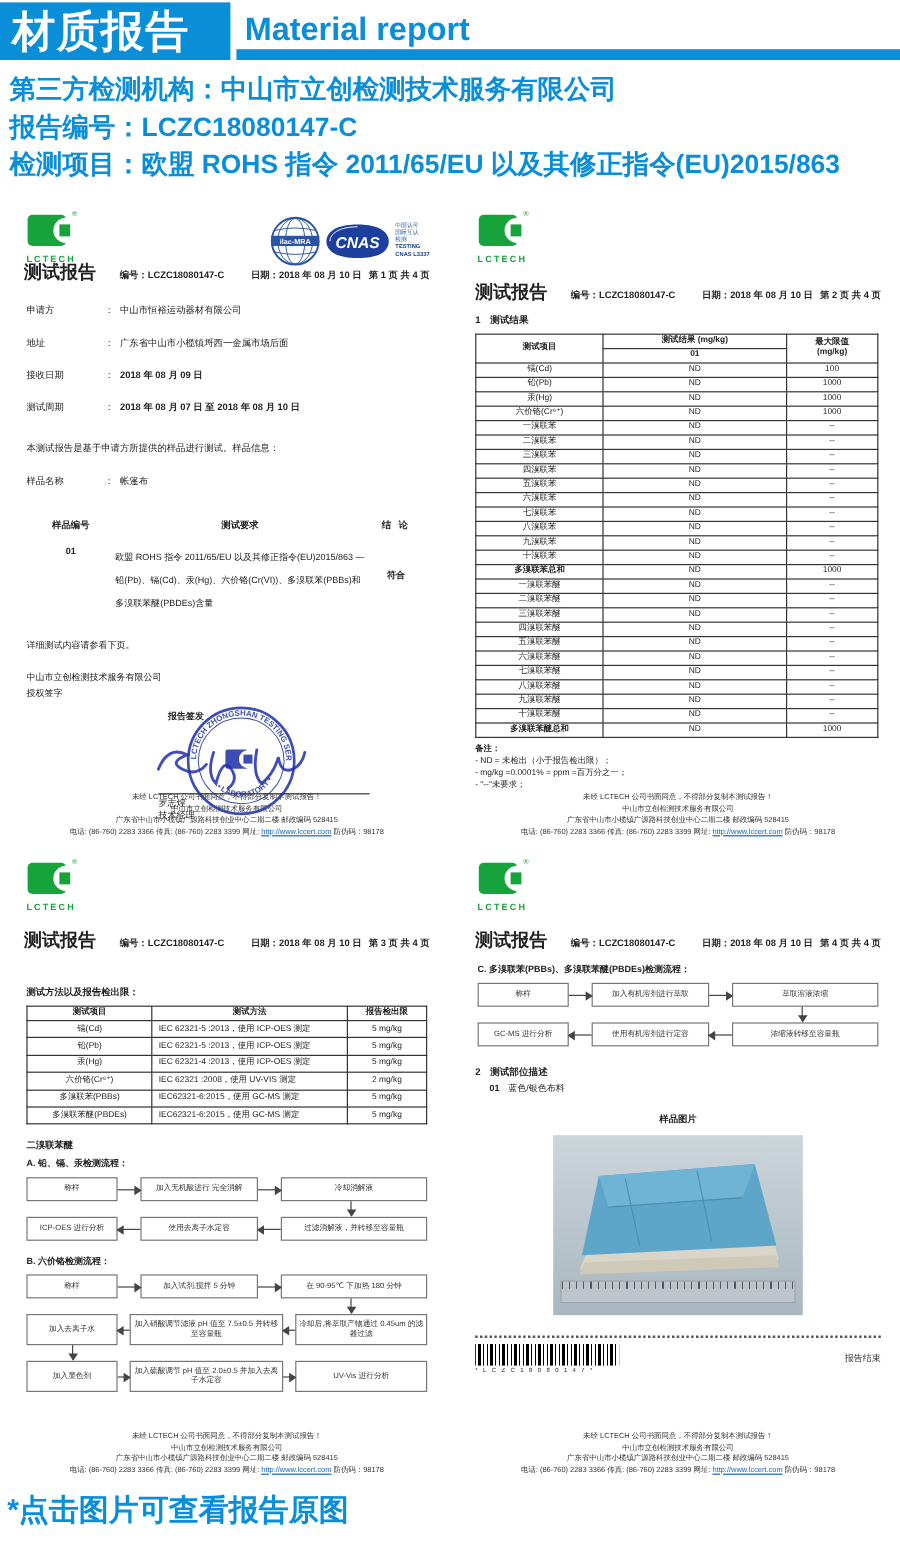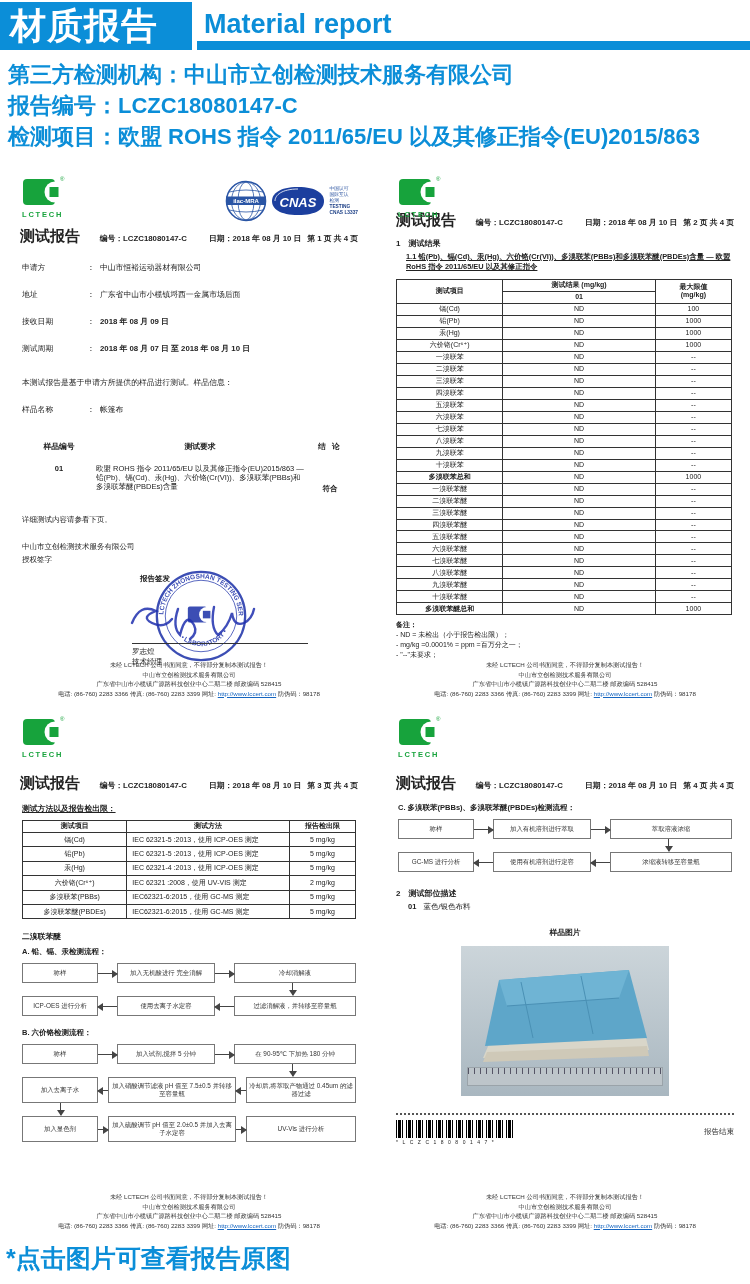--- a/index.html
+++ b/index.html
@@ -42,21 +42,21 @@
   .frow .val{flex:1;}
   .frow .val.bd{font-weight:bold;}
 
   .note-p{margin:23px 14px 0;font-size:7.8px;}
   .req-head{display:flex;margin:26px 14px 0;font-weight:bold;font-size:7.8px;}
   .req-head .c1{width:74px;text-align:center;}
   .req-head .c2{flex:1;text-align:center;}
   .req-head .c3{width:52px;text-align:center;letter-spacing:2px;}
   .req-row{display:flex;margin:12px 14px 0;font-size:7.5px;}
   .req-row .c1{width:74px;text-align:center;font-weight:bold;}
-  .req-row .c2{flex:1;line-height:9px;}
+  .req-row .c2{flex:1;line-height:19px;}
   .req-row .c3{width:52px;text-align:center;font-weight:bold;margin-top:20px;}
   .see-next{margin:21px 14px 0;font-size:7.5px;}
   .company-l{margin:17px 14px 0;font-size:7.5px;}
   .auth-l{margin:3px 14px 0;font-size:7.5px;}
 
   .sig-block{position:relative;height:106px;margin:4px 14px 0;}
   .issue-label{position:absolute;left:118px;top:5px;font-size:7.5px;font-weight:bold;}
   .stamp{position:absolute;left:132px;top:0;opacity:.92;}
   .sig-scribble{position:absolute;left:96px;top:20px;}
   .sig-line{position:absolute;left:110px;top:74px;width:176px;border-bottom:1px solid #333;}
@@ -71,21 +71,21 @@
   .sec11{margin:3px 12px 0 22px;font-weight:bold;font-size:7.4px;line-height:10.5px;text-decoration:underline;}
   table.grid{border-collapse:collapse;margin:6px 12px 0;table-layout:fixed;}
   table.grid th,table.grid td{border:1px solid #333;font-size:7px;line-height:8.2px;padding:1.4px 2px;text-align:center;font-weight:normal;}
   table.grid th{font-weight:bold;}
   table.res{width:336px;}
   tr.sum td:first-child{font-weight:bold;}
   .notes{margin:5px 12px 0;font-size:7px;line-height:10px;}
   .notes .n0{font-weight:bold;}
 
   
-  .mtitle{margin:10px 14px 0;font-weight:bold;font-size:7.8px;text-decoration:underline;}
+  .mtitle{margin:28px 14px 0;font-weight:bold;font-size:7.8px;}
   table.mth{width:334px;margin-left:14px;}
   table.mth td{padding:2.6px 2px;}
   table.mth td:nth-child(2){text-align:left;padding-left:5px;}
   .ftitle{margin:12px 14px 0;font-weight:bold;font-size:7.8px;}
   .fsub{margin:5px 14px 0;font-weight:bold;font-size:7.5px;}
   .flowrow{display:flex;margin:6px 14px 0;align-items:stretch;}
   .fbox{border:1px solid #777;background:#fff;font-size:6.4px;line-height:8px;display:flex;align-items:center;
     justify-content:center;text-align:center;padding:4px 2px;color:#333;box-sizing:border-box;min-height:20px;}
   .w1{width:76px;} .w2{width:98px;} .w3{width:122px;} .w2b{width:128px;} .w3b{width:110px;}
   .har{flex:1;border-top:1px solid #444;position:relative;align-self:center;min-width:8px;height:0;}
@@ -259,21 +259,20 @@
       </div>
     </div>
     <div class="trow">
       <span class="t1">测试报告</span>
       <span class="t2">编号：LCZC18080147-C</span>
       <span class="t3">日期：2018 年 08 月 10 日</span>
       <span class="t4">第 2 页 共 4 页</span>
     </div>
 
     <div class="sec1">1　测试结果</div>
-    <div class="sec11">1.1 铅(Pb)、镉(Cd)、汞(Hg)、六价铬(Cr(VI))、多溴联苯(PBBs)和多溴联苯醚(PBDEs)含量 — 欧盟 RoHS 指令 2011/65/EU 以及其修正指令</div>
 
     <table class="grid res">
       <colgroup>
           <col style="width:106px">
           <col style="width:152px">
           <col style="width:76px">
         </colgroup>
       <thead>
         <tr>
           <th rowspan="2">测试项目</th>

